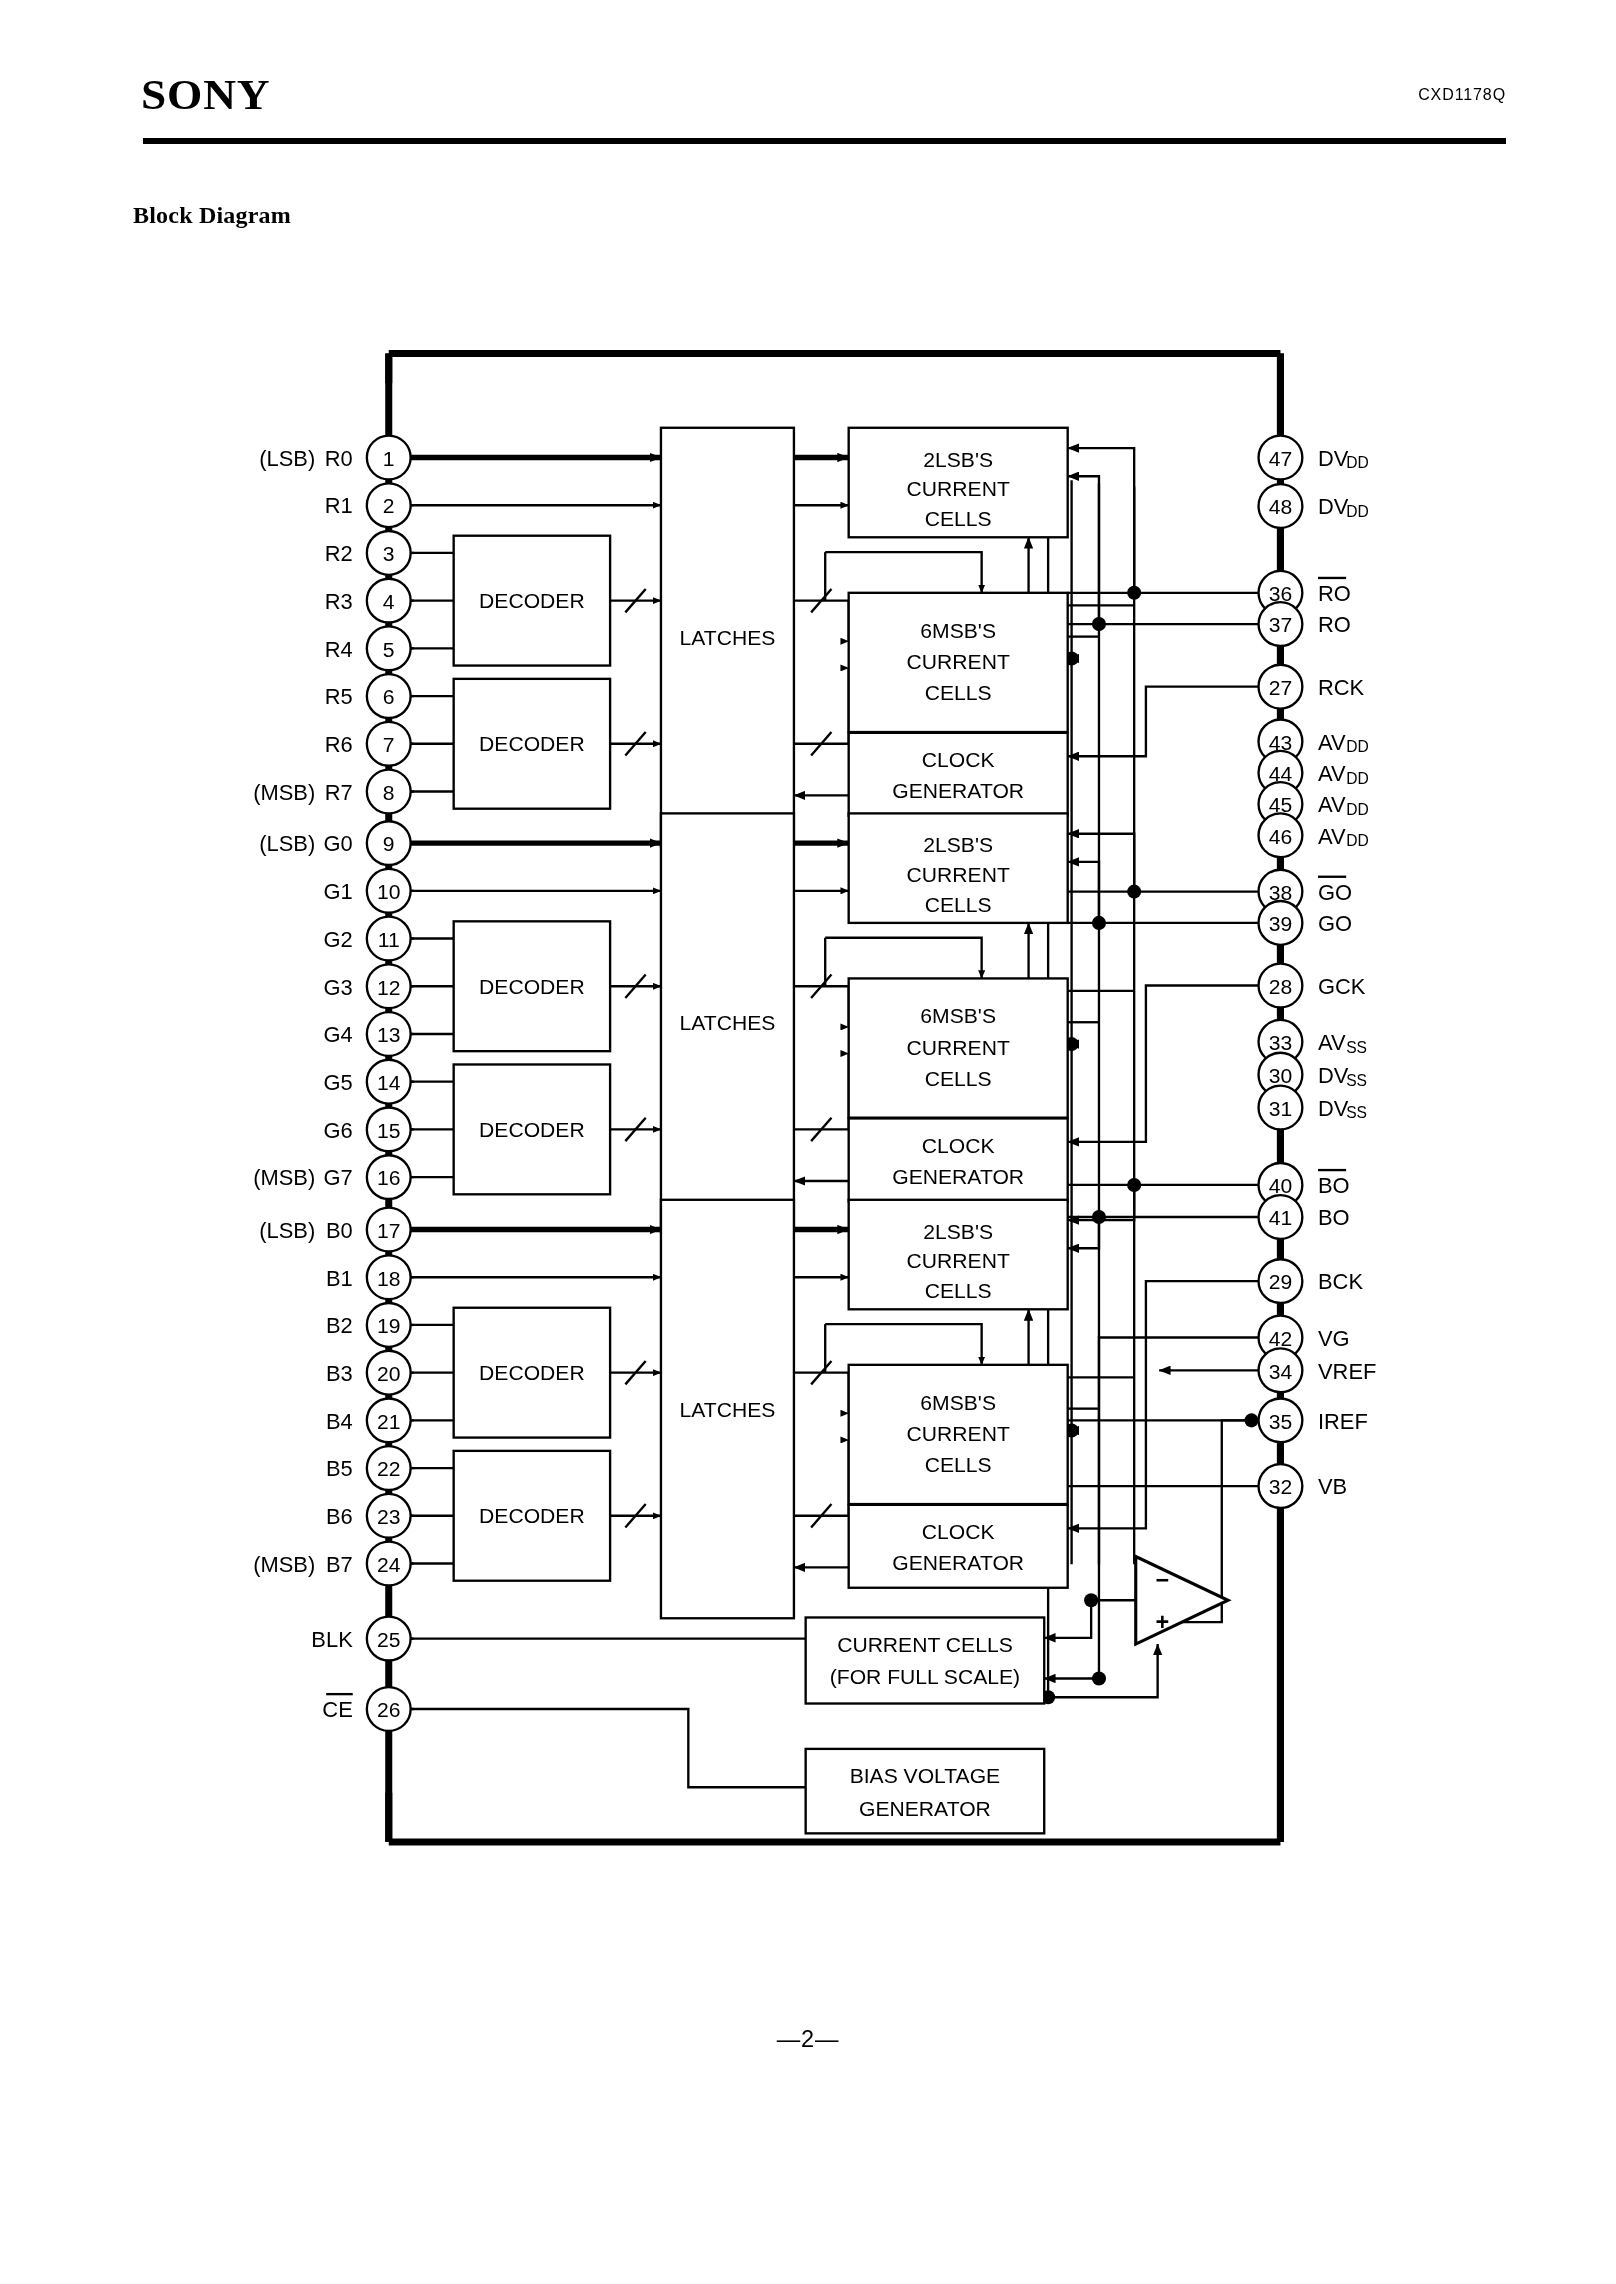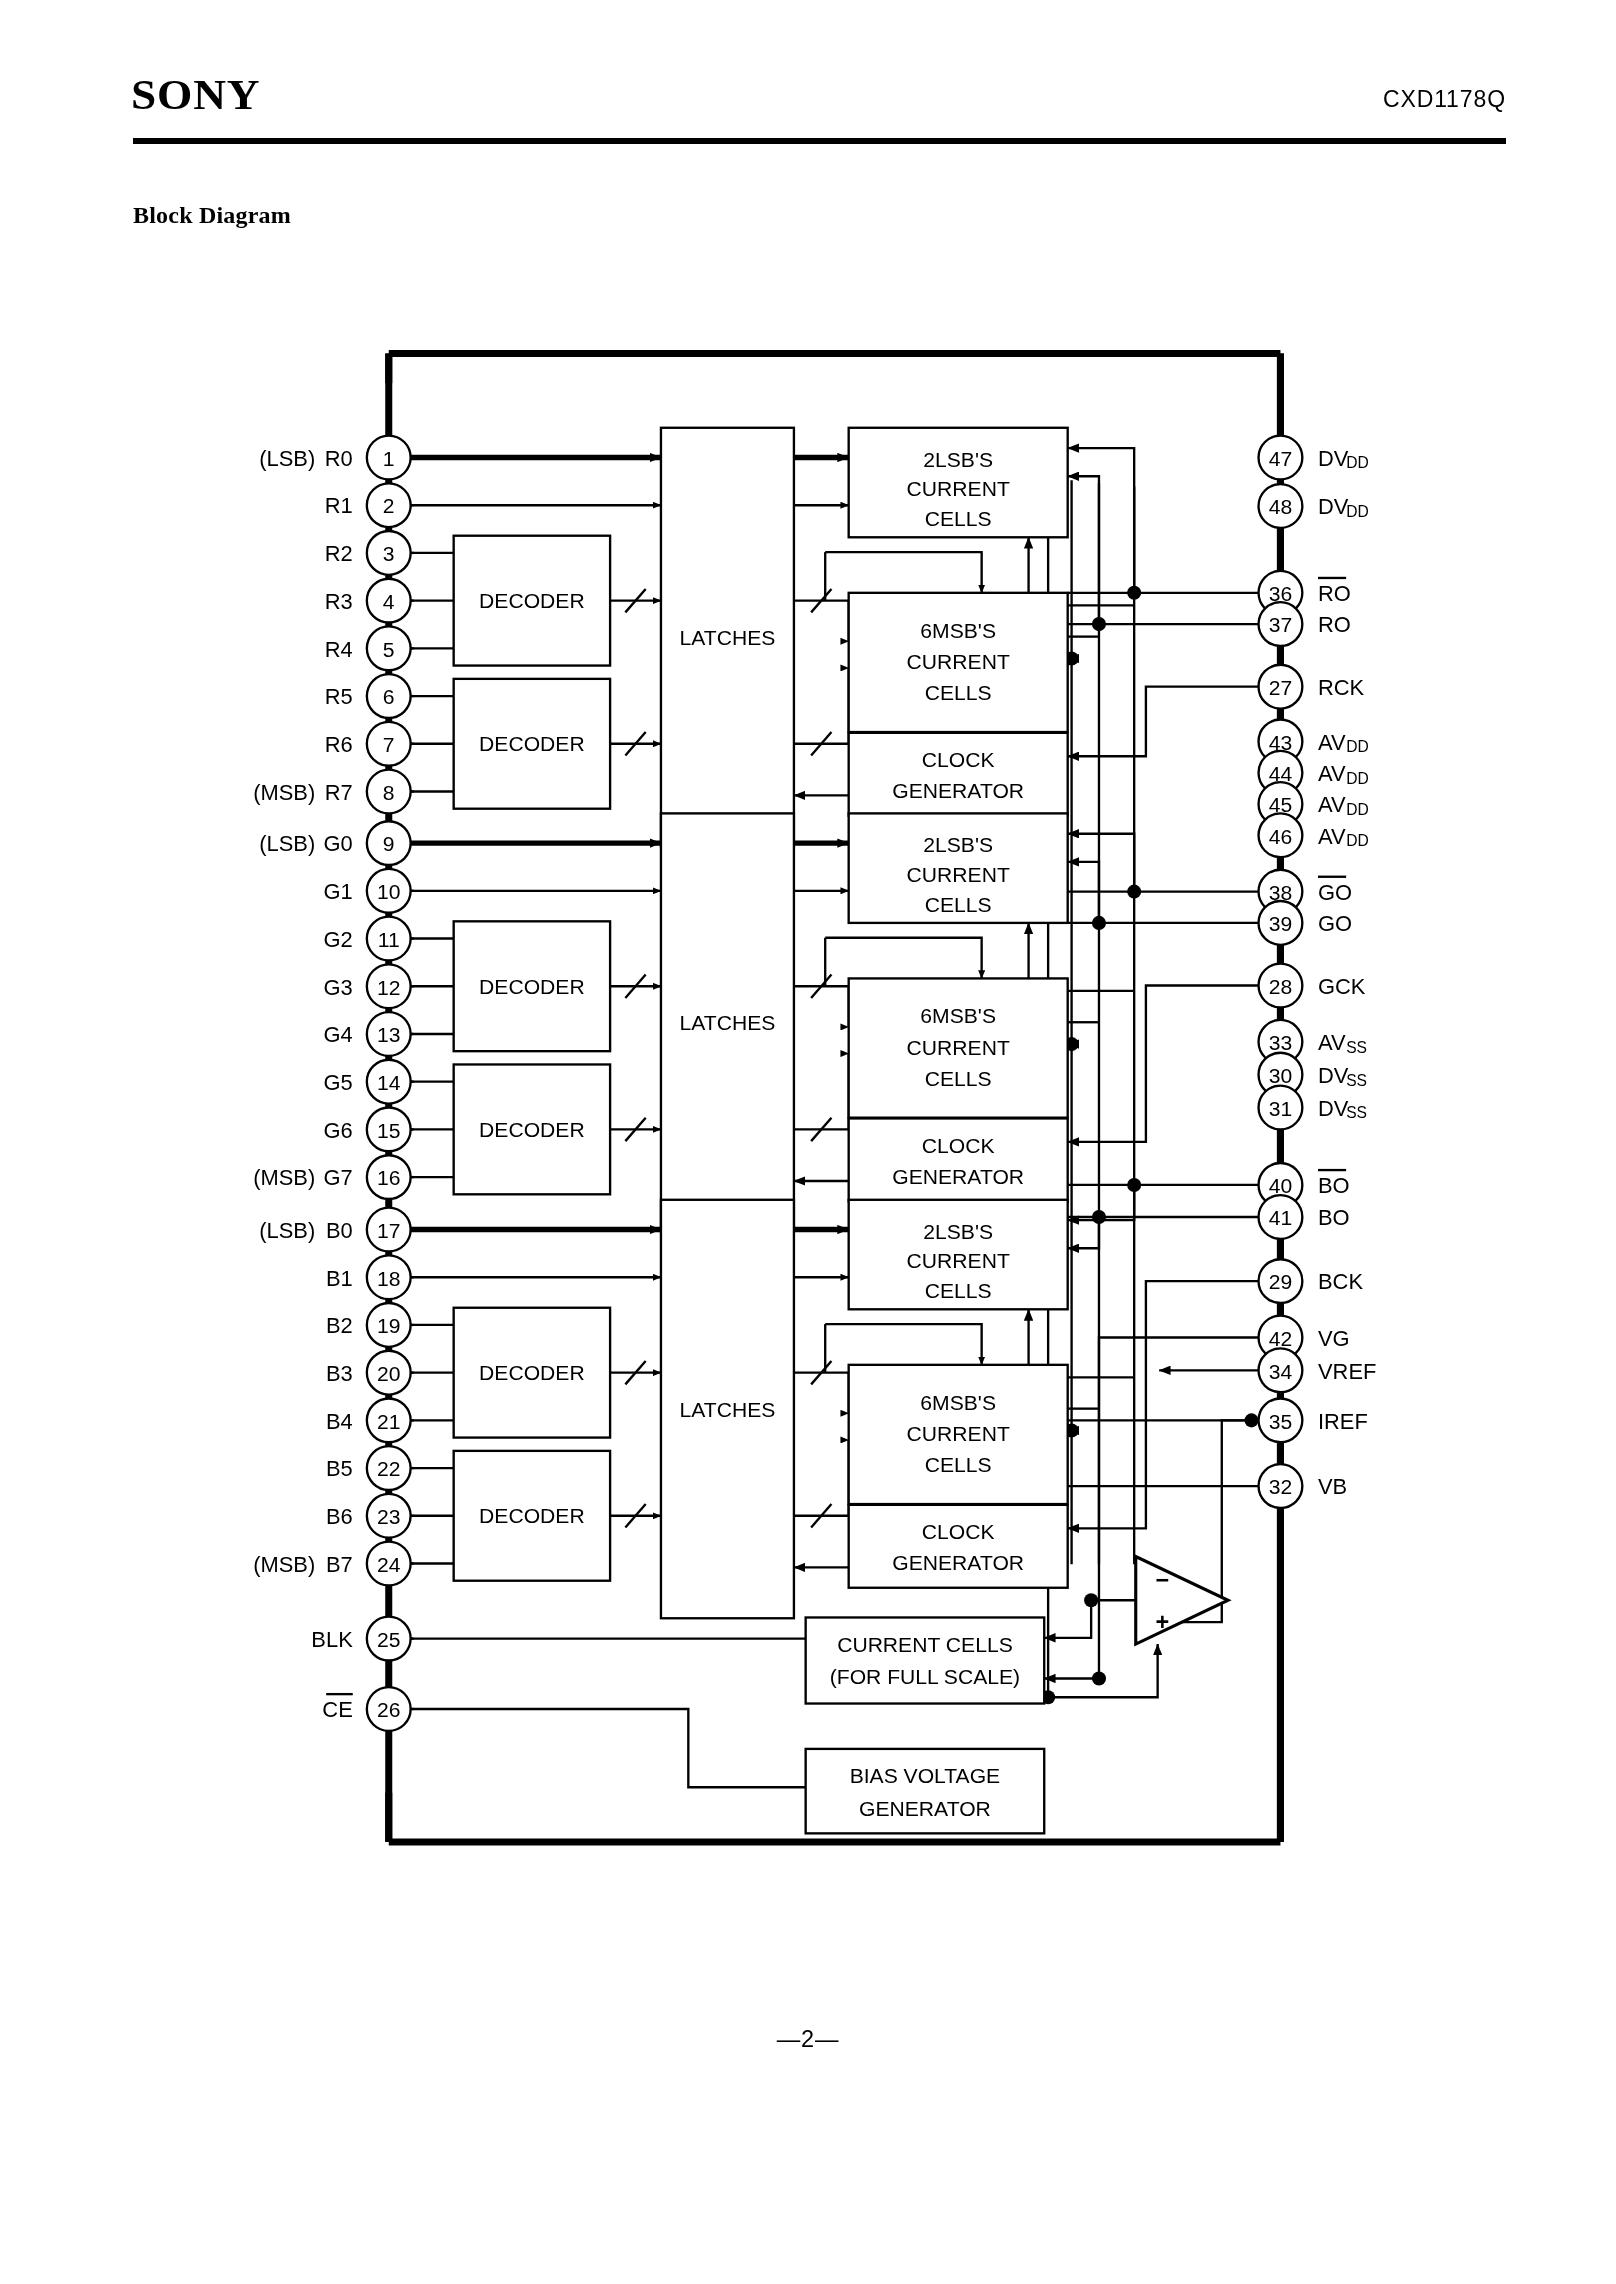--- a/index.html
+++ b/index.html
@@ -6,32 +6,32 @@
   body{
     width:1616px;height:2284px;
     font-family:"Liberation Sans", sans-serif;
     color:#000000;
     position:relative;
     overflow:hidden;
   }
   .page{position:absolute;inset:0;}
 
   
-  .hdr{position:absolute;left:0;right:0;top:0;height:168px;padding-left:28px;}
+  .hdr{position:absolute;left:10px;right:0;top:0;height:168px;padding-left:28px;}
   .logo{
     position:absolute;left:131px;top:74px;
     font-family:"Liberation Serif", serif;
     font-weight:700;font-size:42px;
     letter-spacing:0.8px;
     transform:scaleX(1.08);transform-origin:left center;
     line-height:1;
   }
   .partno{
     position:absolute;right:110px;top:86px;
-    font-size:23px;letter-spacing:0.9px;
+    font-size:16px;letter-spacing:0.9px;
   }
   .hdr-rule{
     position:absolute;left:133px;right:110px;top:138px;height:5.5px;background:#000;
   }
 
   
   .sec-title{
     position:absolute;left:133px;top:202px;
     font-size:24px;font-weight:700;letter-spacing:0.2px;font-family:Liberation Serif, serif;
   }

